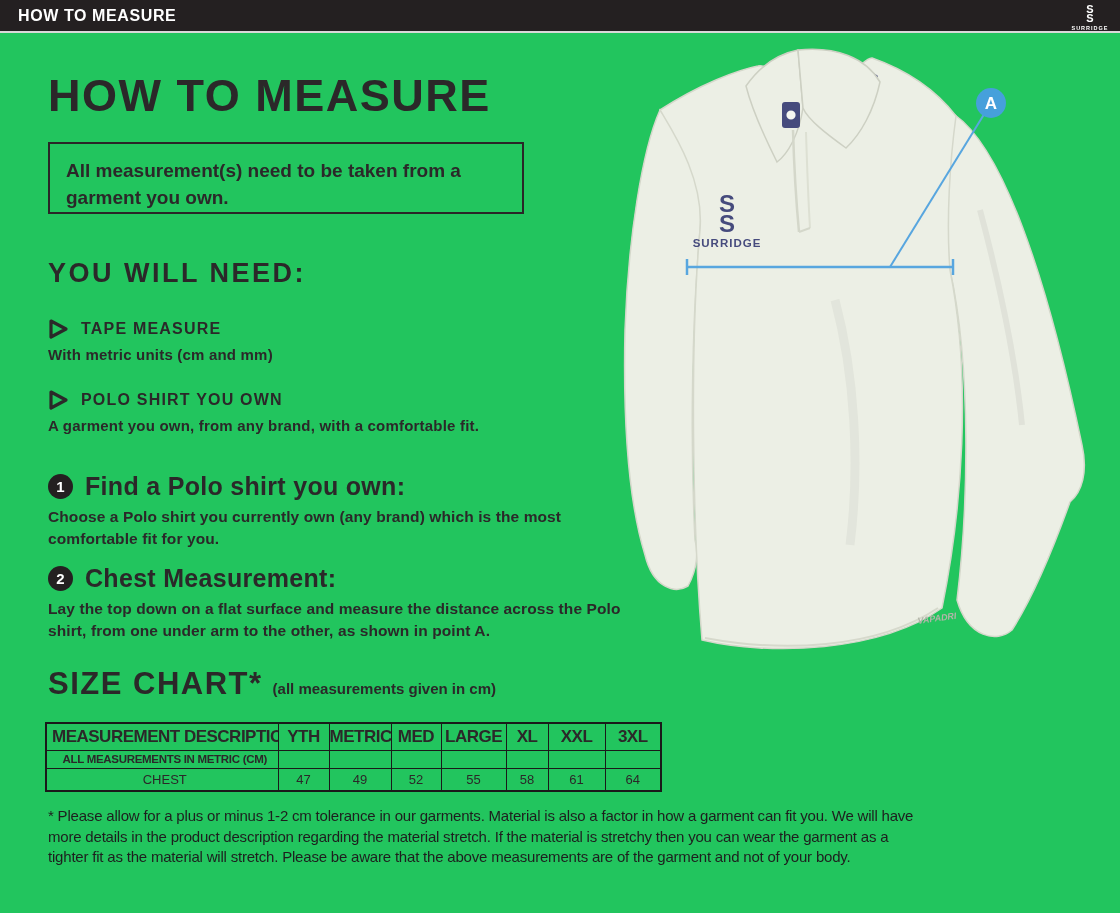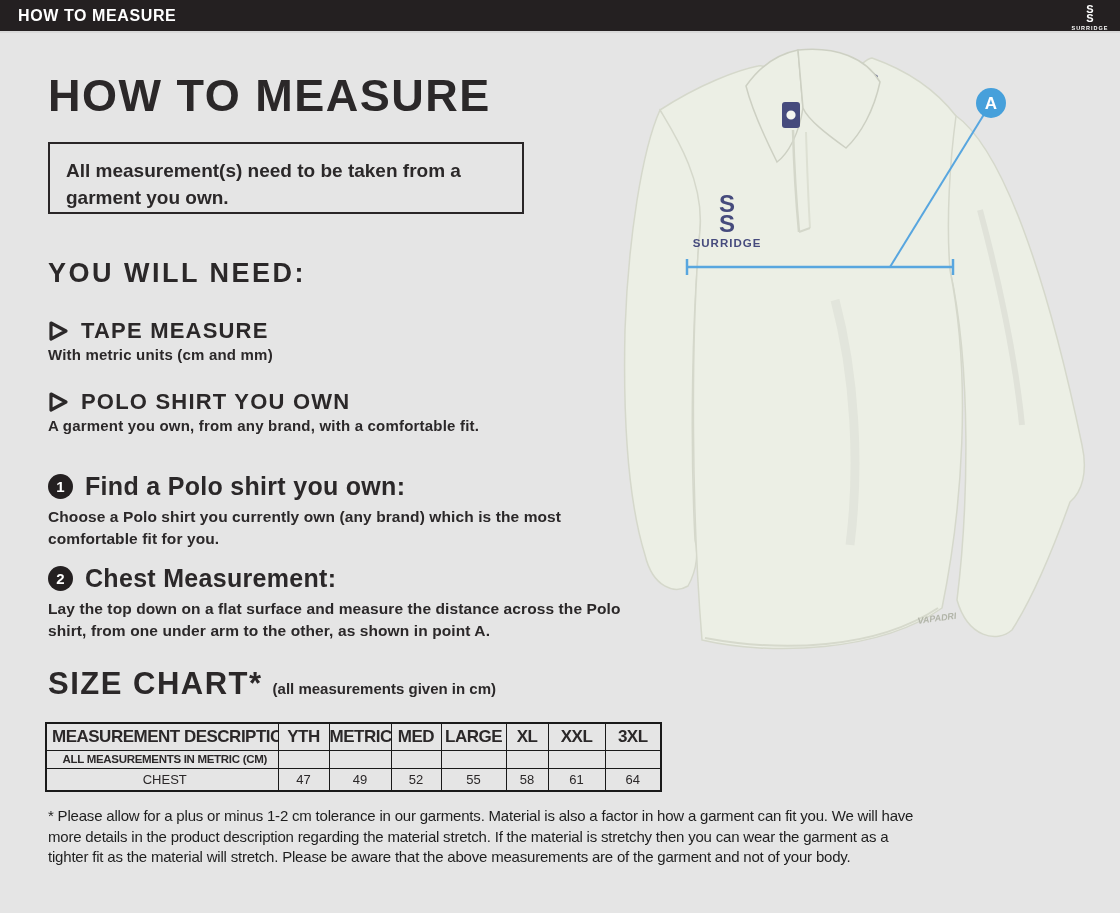--- a/index.html
+++ b/index.html
@@ -1,37 +1,37 @@
 <!DOCTYPE html>
 <html><head>
 <meta charset="utf-8">
 <style>
   * { margin:0; padding:0; box-sizing:border-box; }
   html,body { background:#ffffff; }
   body { font-family:"Liberation Sans", sans-serif; color:#2b2829; }
-  .page { position:relative; width:1120px; height:913px; background:#e5e5e5; overflow:hidden; }
+  .page { position:relative; width:1120px; height:913px; background:#22c55e; overflow:hidden; }
 
   
   .topbar { position:absolute; left:0; top:0; width:1120px; height:33px;
             background:#242021; border-bottom:2px solid #d9d9d9;
             display:flex; align-items:center; }
   .topbar-title { color:#fff; font-size:16px; font-weight:bold; letter-spacing:.6px; padding-left:18px; }
   .topbar-logo { position:absolute; right:8px; top:2px; }
 
   
   .h1 { position:absolute; left:48px; top:70px; font-size:45px; font-weight:bold;
         letter-spacing:1.5px; color:#2b2829; }
   .notice { position:absolute; left:48px; top:142px; width:476px; height:72px;
             border:2px solid #2a2627; padding:13px 16px;
             font-size:19px; font-weight:bold; line-height:27px; color:#2b2829; }
   .need-head { position:absolute; left:48px; top:258px; font-size:27px; font-weight:bold; letter-spacing:2.5px; }
 
   .need-item { position:absolute; left:48px; display:flex; align-items:center; gap:11px; }
   .need-item .tri { flex:0 0 auto; display:block; }
-  .need-title { font-size:22px; font-weight:bold; letter-spacing:1.2px;text-align:center; }
+  .need-title { font-size:16px; font-weight:bold; letter-spacing:1.2px;text-align:center; }
   .need-sub { position:absolute; left:48px; font-size:15px; font-weight:bold; letter-spacing:.2px; }
 
   .step-row { position:absolute; left:48px; display:flex; align-items:center; gap:12px; }
   .step-circle { width:25px; height:25px; border-radius:50%; background:#242021; color:#fff;
                  font-size:15px; font-weight:bold; display:flex; align-items:center; justify-content:center; }
   .step-title { font-size:25px; font-weight:bold; letter-spacing:.3px; }
   .step-desc { position:absolute; left:48px; width:585px; font-size:15.5px; font-weight:bold;
                line-height:22px; letter-spacing:.1px; }
 
   .chart-head { position:absolute; left:48px; top:666px; display:flex; align-items:baseline; gap:10px; }

